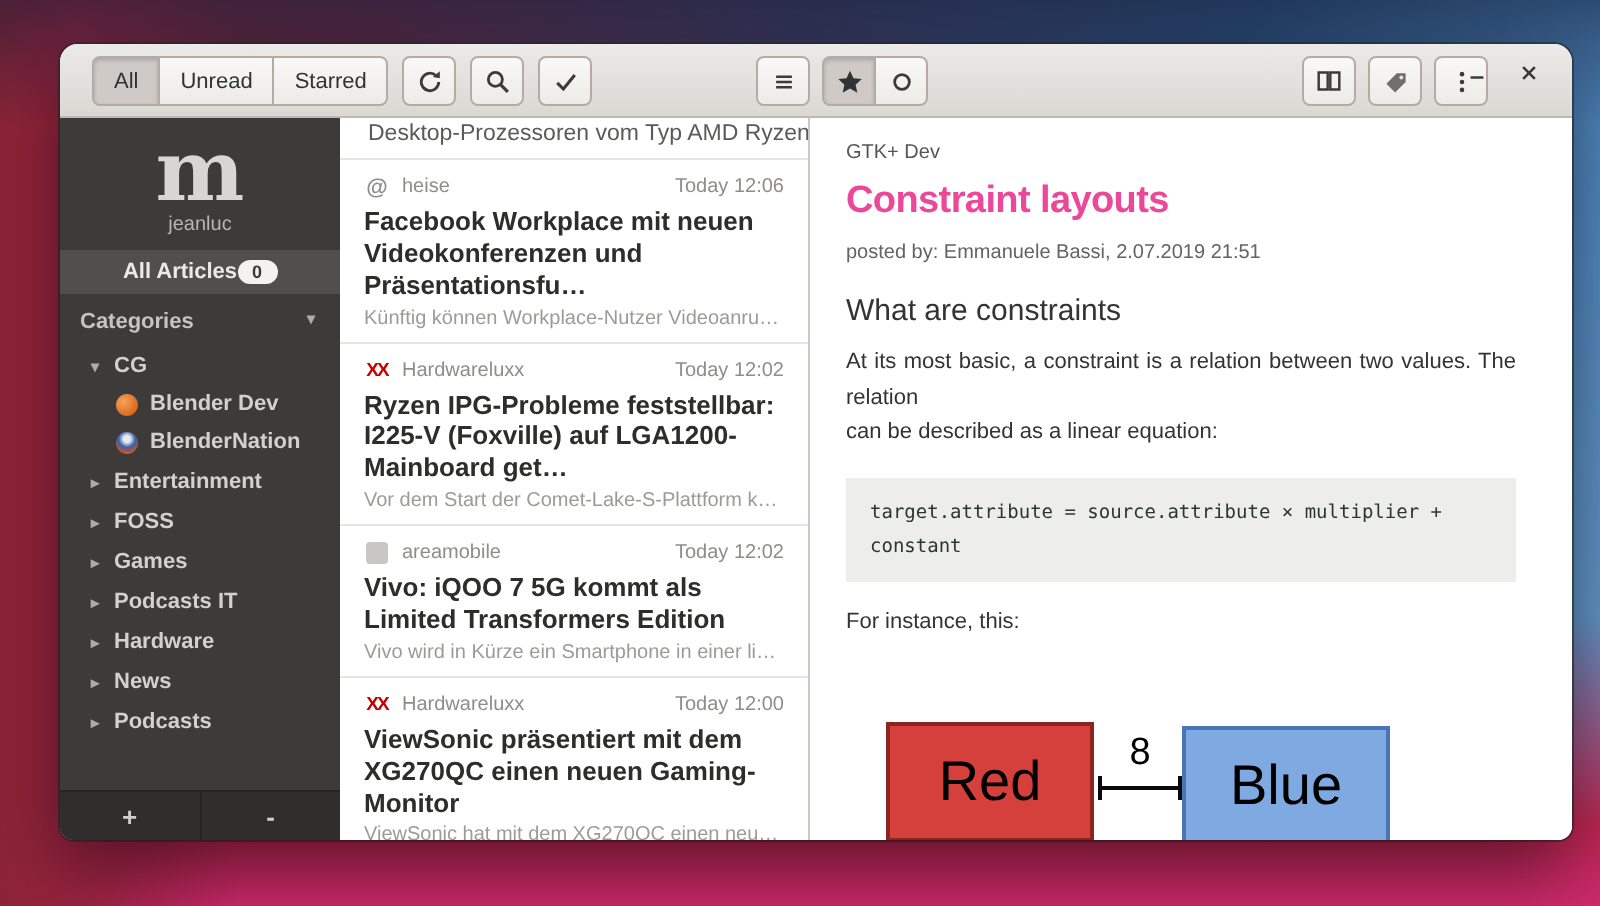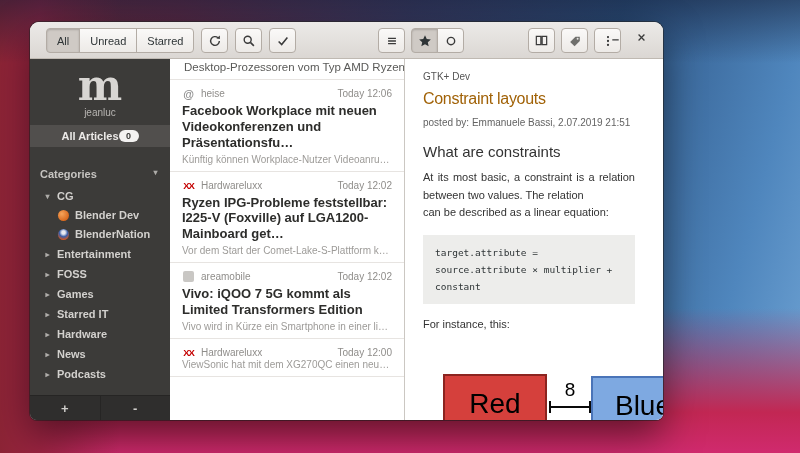--- a/index.html
+++ b/index.html
@@ -9,21 +9,21 @@
   .desktop{
     position:relative; width:800px; height:453px; overflow:hidden;
     background:
       linear-gradient(to bottom, rgba(20,30,55,.55), rgba(20,30,55,0) 14%),
       linear-gradient(to right, #8d2436 0%, #9d2442 5%, rgba(157,36,66,0) 15%),
       linear-gradient(to top, #d02a6e 0%, #c22753 9%, rgba(194,39,83,0) 32%),
       linear-gradient(105deg, #7c2636 0%, #6e2a46 20%, #41406a 45%, #2f5787 68%, #4f86bd 88%, #6fa3d4 100%);
   }
 
   .window{
-    position:absolute; left:30px; top:22px; width:633px; height:398px;
+    position:absolute; left:30px; top:22px; width:756px; height:398px;
     border-radius:9px 9px 7px 7px; overflow:hidden; background:#fff;
     box-shadow:0 16px 38px rgba(0,0,0,.5), 0 0 0 1px rgba(40,40,40,.55);
     display:flex; flex-direction:column;
   }
 
   
   .headerbar{
     position:relative; height:37px; flex:0 0 auto;
     background:linear-gradient(#eceae8,#dbd7d3);
     border-bottom:1px solid #bfb9b2;
@@ -55,21 +55,21 @@
   .sidebar{ width:140px; flex:0 0 auto; background:#3c3b39; color:#d3d1ce;
             display:flex; flex-direction:column; font-size:11px; overflow:hidden; }
   .logo-area{ text-align:center; padding:7px 0 7px; }
   .logo-m{ font-family:"DejaVu Serif", serif; font-weight:bold; font-size:42px;
            line-height:40px; color:#d8d6d3; }
   .username{ font-size:10px; font-weight:normal; color:#b7b5b2; margin-top:1px; }
   .all-articles{ background:#514f4d; color:#eceae8; font-weight:bold;
                  padding:5px 10px; display:flex; align-items:center; justify-content:center; }
   .badge{ background:#f3f2f1; color:#3a3a38; border-radius:9px; min-width:20px;
           padding:1px 6px; text-align:center; font-size:9px; font-weight:bold; }
-  .cat-header{ padding:21px 10px 6px; font-weight:bold; color:#c6c4c1;
+  .cat-header{ padding:8px 10px 6px; font-weight:bold; color:#c6c4c1;
                display:flex; justify-content:space-between; }
   .chev{ font-size:8px; color:#aeaca9; width:9px; text-align:center; flex:0 0 auto; }
   .tree-row{ padding:4px 8px 4px 13px; display:flex; gap:5px; align-items:center;
              font-weight:bold; color:#d3d1ce; }
   .feed-row{ padding:3px 8px 4px 28px; display:flex; gap:6px; align-items:center; font-weight:bold; }
   .feed-icon{ width:11px; height:11px; border-radius:50%; flex:0 0 auto; }
   .blender-ic{ background:radial-gradient(circle at 35% 35%, #f6a45a, #d96a1f 70%, #a84b12); }
   .bnation-ic{ background:radial-gradient(circle at 50% 32%, #e8eaf0 18%, #3a5fa8 45%, #d2551f 78%); }
   .sidebar-actions{ margin-top:auto; height:25px; background:#2f2e2d; border-top:1px solid #262524; display:flex; }
   .sb-act{ flex:1; display:flex; align-items:center; justify-content:center;
@@ -88,21 +88,21 @@
         justify-content:center; overflow:hidden; }
   .fav-heise{ color:#8d8d8d; font-weight:bold; font-size:11px; }
   .fav-hwl{ color:#c40000; font-weight:bold; font-size:9.5px; letter-spacing:-1px; }
   .fav-area{ width:11px; height:11px; border-radius:2px; background:#c9c7c4; }
   .item-title{ font-size:13px; font-weight:bold; color:#2d2d2b; line-height:1.22; margin:3px 0; }
   .item-sum{ color:#9d9b98; font-size:10px; white-space:nowrap; overflow:hidden; text-overflow:ellipsis; }
 
   
   .reader{ flex:1; background:#fff; padding:10px 28px 0 18px; overflow:hidden; color:#2e3436; }
   .feed-label{ font-size:10px; color:#555; margin:2px 0 8px; }
-  .art-title{ font-size:16px; font-weight:normal; color:#a16207; letter-spacing:-.3px; margin-bottom:9px; }
+  .art-title{ font-size:19px; font-weight:bold; color:#ec4899; letter-spacing:-.3px; margin-bottom:9px; }
   .byline{ font-size:10px; color:#636363; margin-bottom:15px; }
   .sec-head{ font-size:15px; color:#333; margin-bottom:9px; font-weight:normal; }
   .para{ font-size:11px; line-height:1.6; color:#333; text-align:justify; }
   .para-follow{ font-size:11px; line-height:1.6; color:#333; }
   .codeblock{ background:#ededeb; margin:13px 0 12px; padding:9px 12px;
               font-family:"DejaVu Sans Mono", monospace; font-size:9.5px; line-height:1.8;
               color:#2e3436; white-space:pre-wrap; word-break:break-word; }
   .diagram{ position:relative; height:110px; margin-top:18px; }
   .dbox{ position:absolute; width:104px; height:60px; display:flex; align-items:center;
          justify-content:center; font-size:28px; color:#000; }
@@ -262,21 +262,21 @@
           <div class="tree-row">
             <span class="chev">▸</span>
             <span>FOSS</span>
           </div>
           <div class="tree-row">
             <span class="chev">▸</span>
             <span>Games</span>
           </div>
           <div class="tree-row">
             <span class="chev">▸</span>
-            <span>Starred IT</span>
+            <span>Podcasts IT</span>
           </div>
           <div class="tree-row">
             <span class="chev">▸</span>
             <span>Hardware</span>
           </div>
           <div class="tree-row">
             <span class="chev">▸</span>
             <span>News</span>
           </div>
           <div class="tree-row">
@@ -324,20 +324,21 @@
           <div class="item-title">Vivo: iQOO 7 5G kommt als Limited Transformers Edition</div>
           <div class="item-sum">Vivo wird in Kürze ein Smartphone in einer limitierten…</div>
         </div>
 
         <div class="item">
           <div class="item-head">
             <span class="fav fav-hwl">XX</span>
             <span>Hardwareluxx</span>
             <span class="time">Today 12:00</span>
           </div>
+          <div class="item-title">ViewSonic präsentiert mit dem XG270QC einen neuen Gaming-Monitor</div>
           <div class="item-sum">ViewSonic hat mit dem XG270QC einen neuen Gamin…</div>
         </div>
 
       </div>
 
       <div class="reader">
         <div class="feed-label">GTK+ Dev</div>
         <div class="art-title">Constraint layouts</div>
         <div class="byline">posted by: Emmanuele Bassi, 2.07.2019 21:51</div>
         <div class="sec-head">What are constraints</div>

